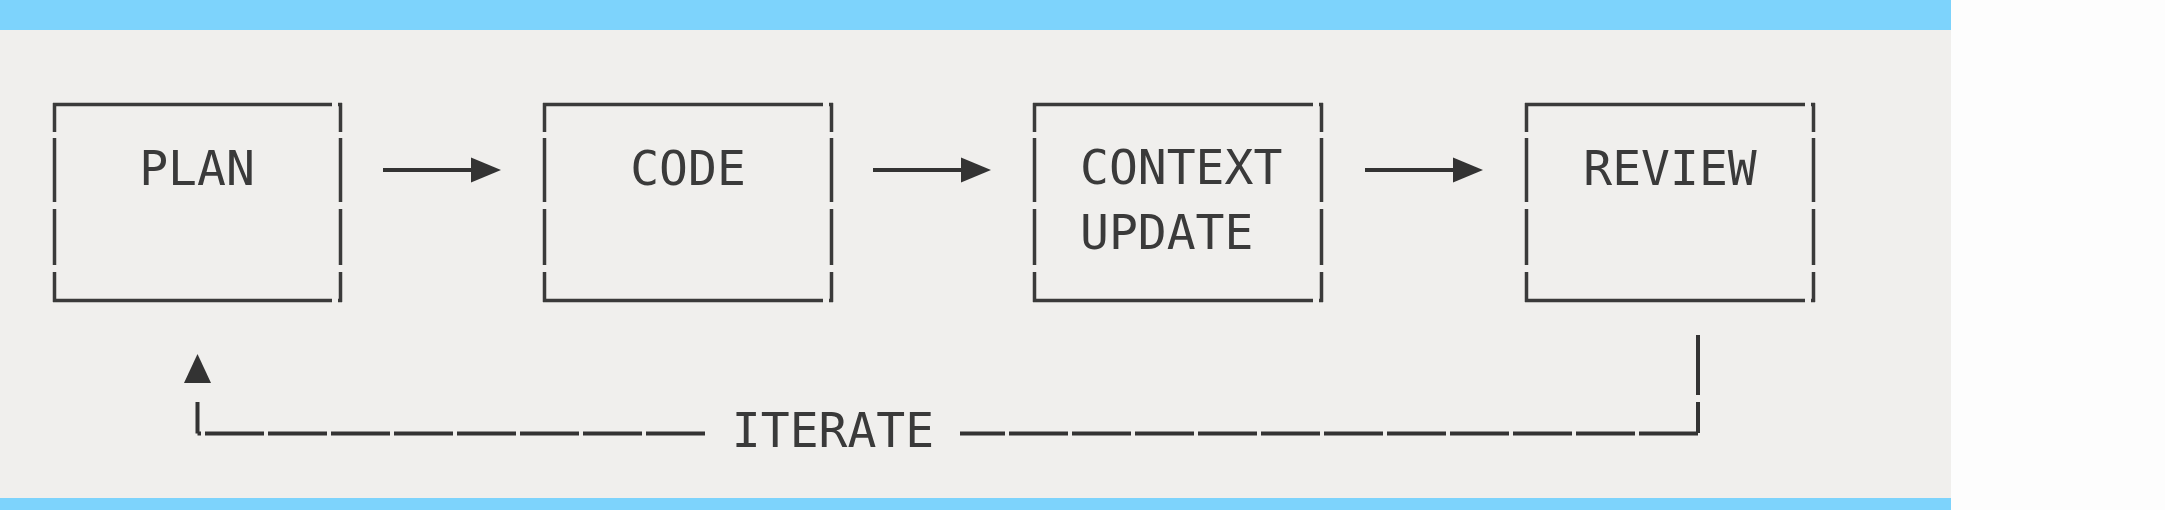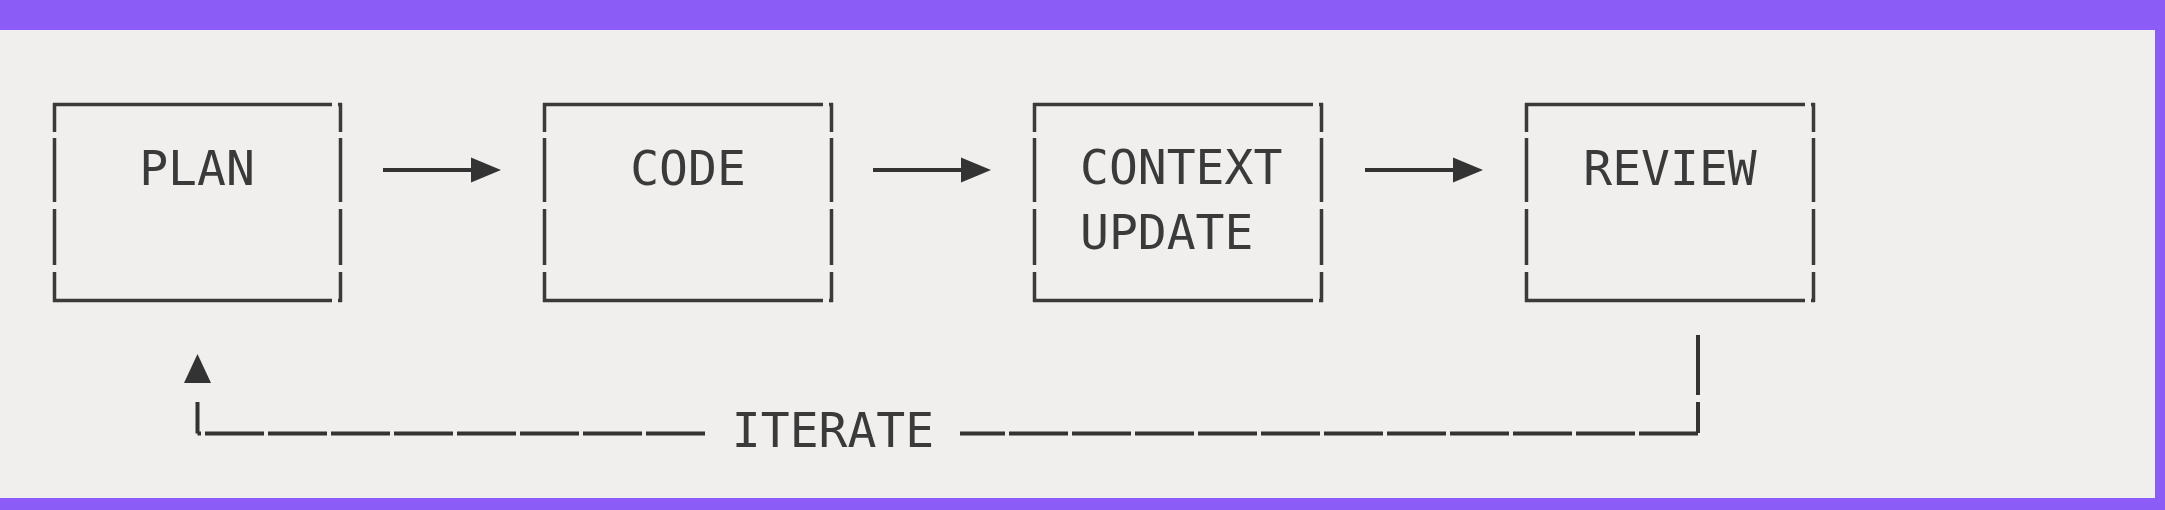--- a/index.html
+++ b/index.html
@@ -2,23 +2,23 @@
 <html><head>
 <meta charset="utf-8">
 <style>
   html, body {
     margin: 0;
     padding: 0;
     background: #fdfdfd;
   }
   .page {
     position: relative;
-    width: 2165px;
+    width: 1951px;
     height: 510px;
-    background: #8b5cf6;
+    background: #7dd3fc;
     overflow: hidden;
     font-family: "DejaVu Sans Mono", "Liberation Mono", monospace;
     text-align: right;
   }
   svg { display: block; }
   .node-label, .loop-label {
     font-family: "DejaVu Sans Mono", "Liberation Mono", monospace;
     font-size: 48px;
     font-weight: 500;
   }

